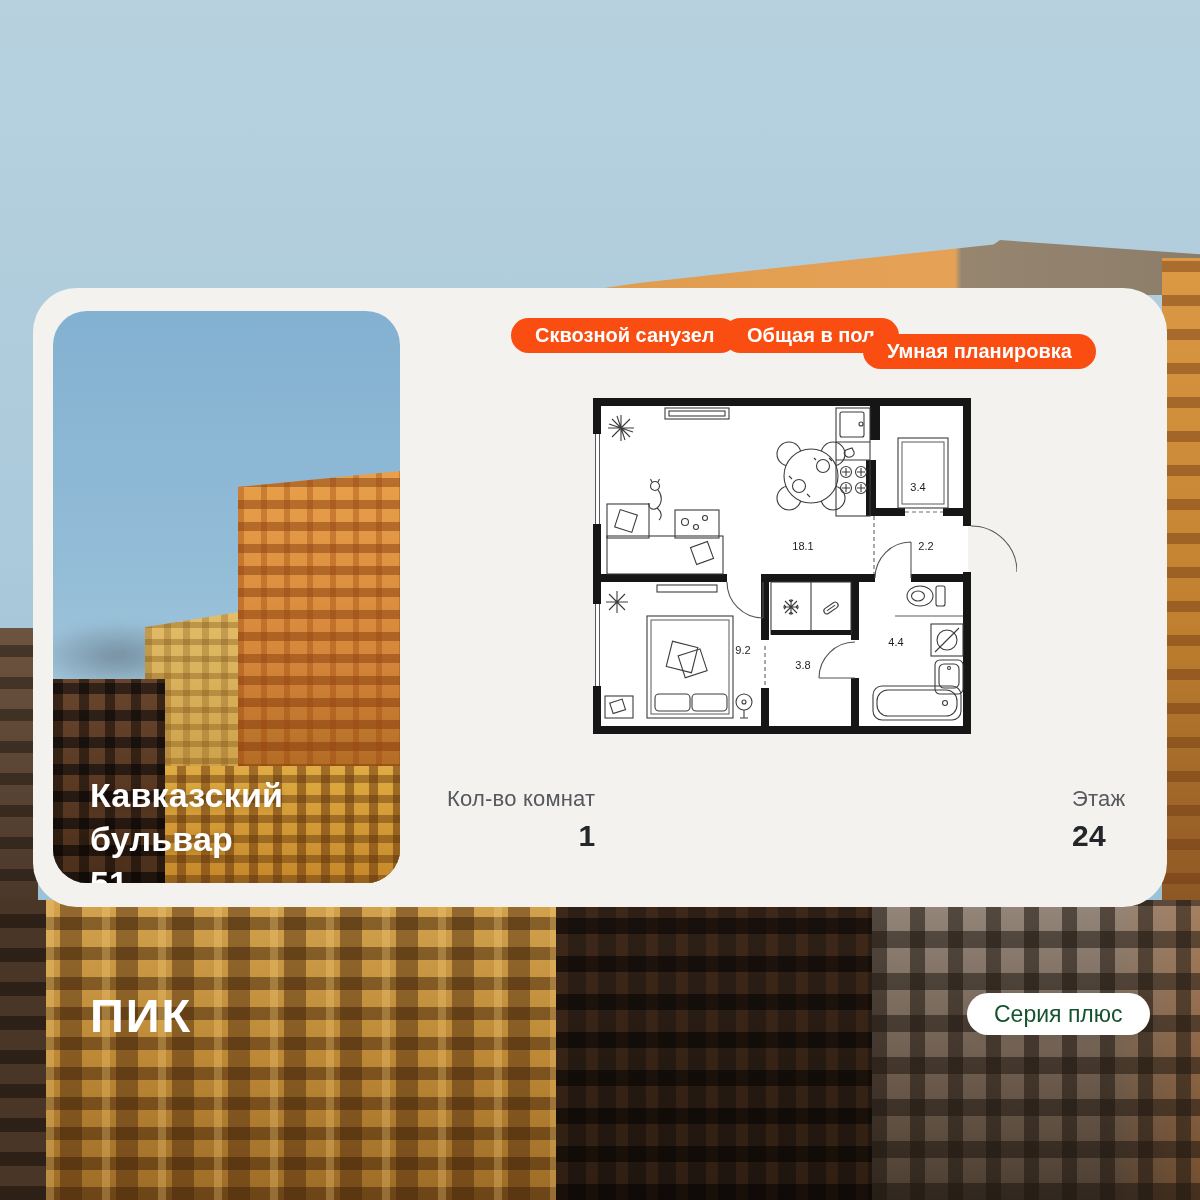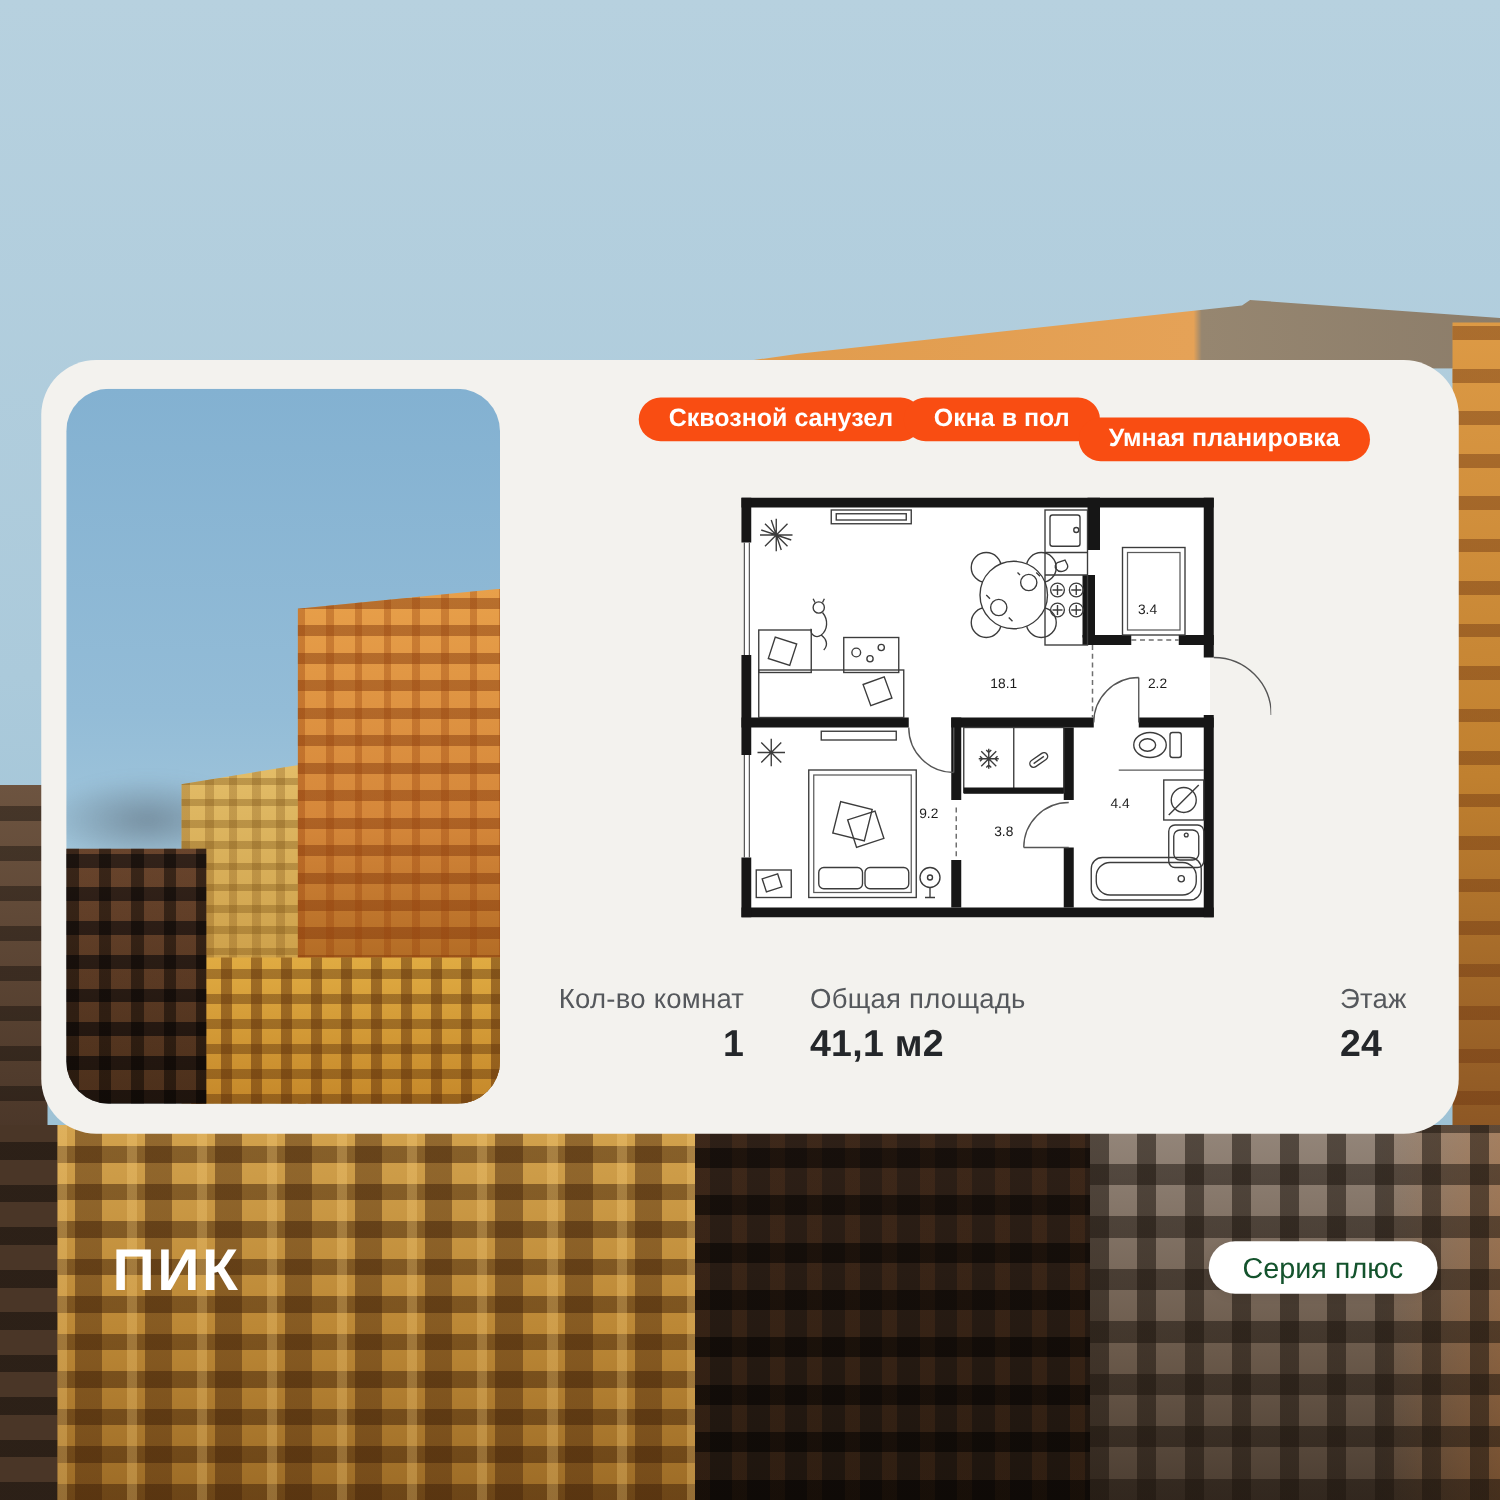--- a/index.html
+++ b/index.html
@@ -114,24 +114,28 @@
 
   <div class="abs" id="card">
 
     <div class="abs" id="photo">
       <div class="abs" id="p-sky"></div>
       <div class="abs" id="p-cloud"></div>
       <div class="abs" id="p-b2"></div>
       <div class="abs" id="p-b1"></div>
       <div class="abs" id="p-b5"></div>
       <div class="abs" id="p-b3"></div>
+      <div class="abs" id="photo-title">
+        <div>Кавказский бульвар</div>
+        <div>51</div>
+      </div>
     </div>
 
     <div class="badge" id="badge-0">Сквозной санузел</div>
-    <div class="badge" id="badge-1">Окна в пол</div>
+    <div class="badge" id="badge-1">Общая в пол</div>
     <div class="badge" id="badge-2">Умная планировка</div>
 
     <svg class="abs" id="plan" viewBox="0 0 424 336">
 
       <rect x="3" y="3" width="372" height="330" fill="#ffffff"></rect>
 
       <g>
         <rect class="wall" x="0" y="0" width="378" height="8"></rect>
         <rect class="wall" x="0" y="328" width="378" height="8"></rect>
         <rect class="wall" x="0" y="0" width="8" height="36"></rect>
@@ -289,24 +293,20 @@
         <text x="150" y="256">9.2</text>
         <text x="210" y="271">3.8</text>
         <text x="303" y="248">4.4</text>
       </g>
     </svg>
 
     <div class="stat" id="stat-0">
       <div class="lbl">Кол-во комнат</div>
       <div class="val">1</div>
     </div>
-    <div class="stat" id="stat-1">
-      <div class="lbl">Общая площадь</div>
-      <div class="val">41,1 м2</div>
-    </div>
     <div class="stat" id="stat-3">
       <div class="lbl">Этаж</div>
       <div class="val">24</div>
     </div>
   </div>
 
   <div class="abs" id="logo">ПИК</div>
   <div class="abs" id="series">Серия плюс</div>
 
 </div>

